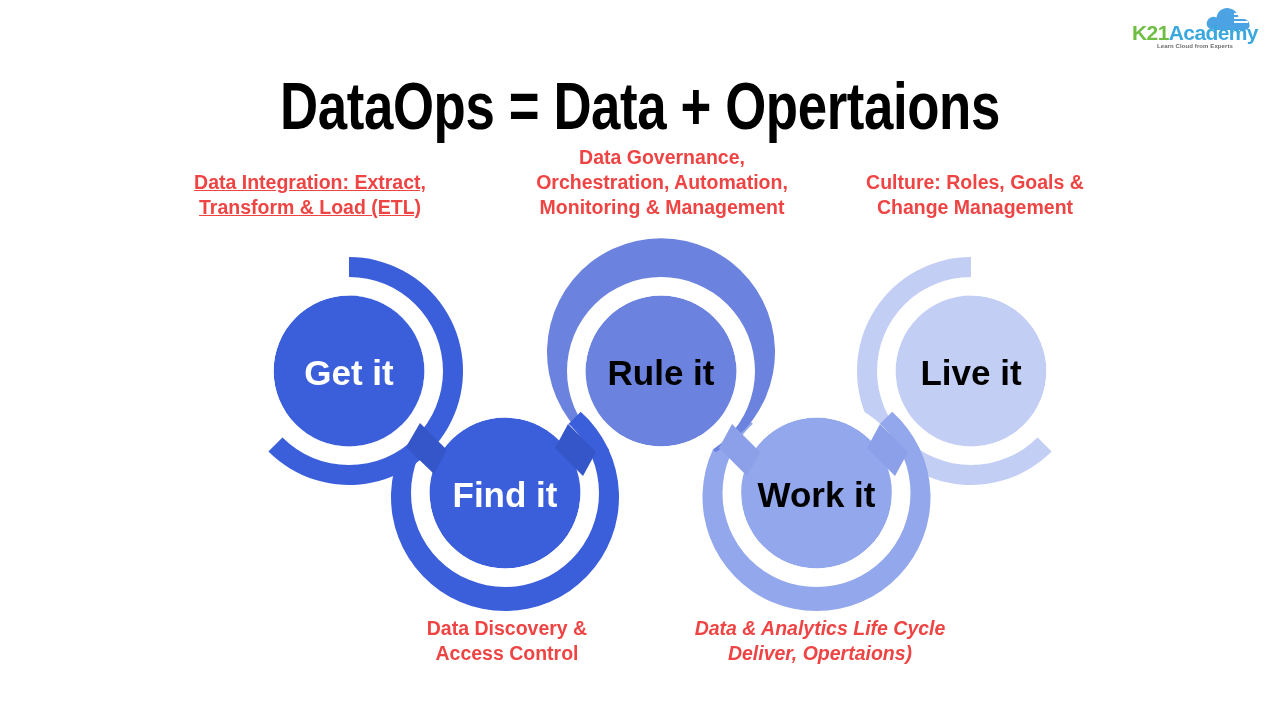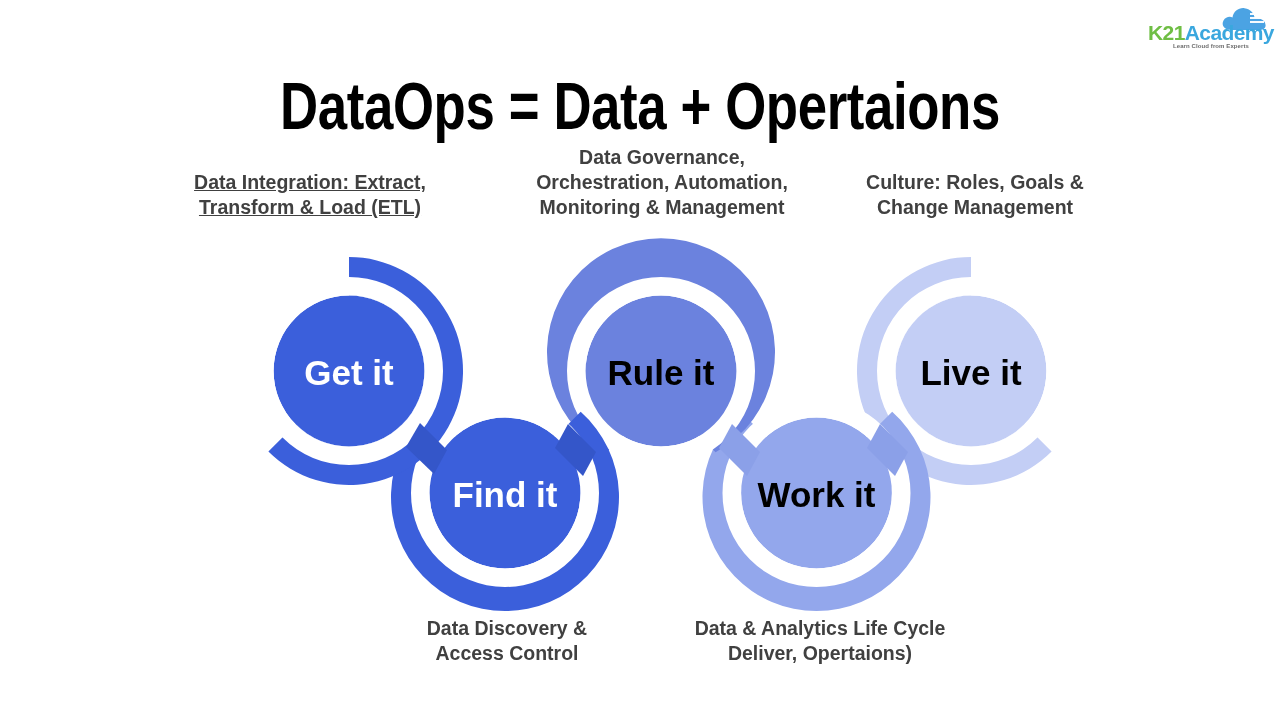--- a/index.html
+++ b/index.html
@@ -14,21 +14,21 @@
     position: relative;
     overflow: hidden;
     font-family: "Liberation Sans", sans-serif;
     color: #000000;
   }
 
   
   #brand-logo {
     position: absolute;
     top: 4px;
-    right: 6px;
+    right: 22px;
     width: 126px;
     height: 50px;
     text-decoration: underline;
   }
   #brand-logo .logo-wordmark {
     position: absolute;
     left: 0;
     top: 18px;
     width: 126px;
     text-align: left;
@@ -70,27 +70,27 @@
     white-space: nowrap;
   }
 
   
   .caption {
     position: absolute;
     text-align: center;
     font-size: 19.5px;
     font-weight: bold;
     line-height: 1.28;
-    color: #404040;
+    color: #ef4444;
   }
   #caption-get   { left: 150px;  top: 170px; width: 320px; text-decoration: underline; }
   #caption-rule  { left: 492px;  top: 145px; width: 340px; }
   #caption-live  { left: 835px;  top: 170px; width: 280px; }
   #caption-find  { left: 392px;  top: 616px; width: 230px; }
-  #caption-work  { left: 655px;  top: 616px; width: 330px; }
+  #caption-work  { left: 655px;  top: 616px; width: 330px; font-style: italic; }
 
   
   #loop-diagram {
     position: absolute;
     left: 0;
     top: 0;
     width: 1280px;
     height: 720px;
   }
   .node-label {

